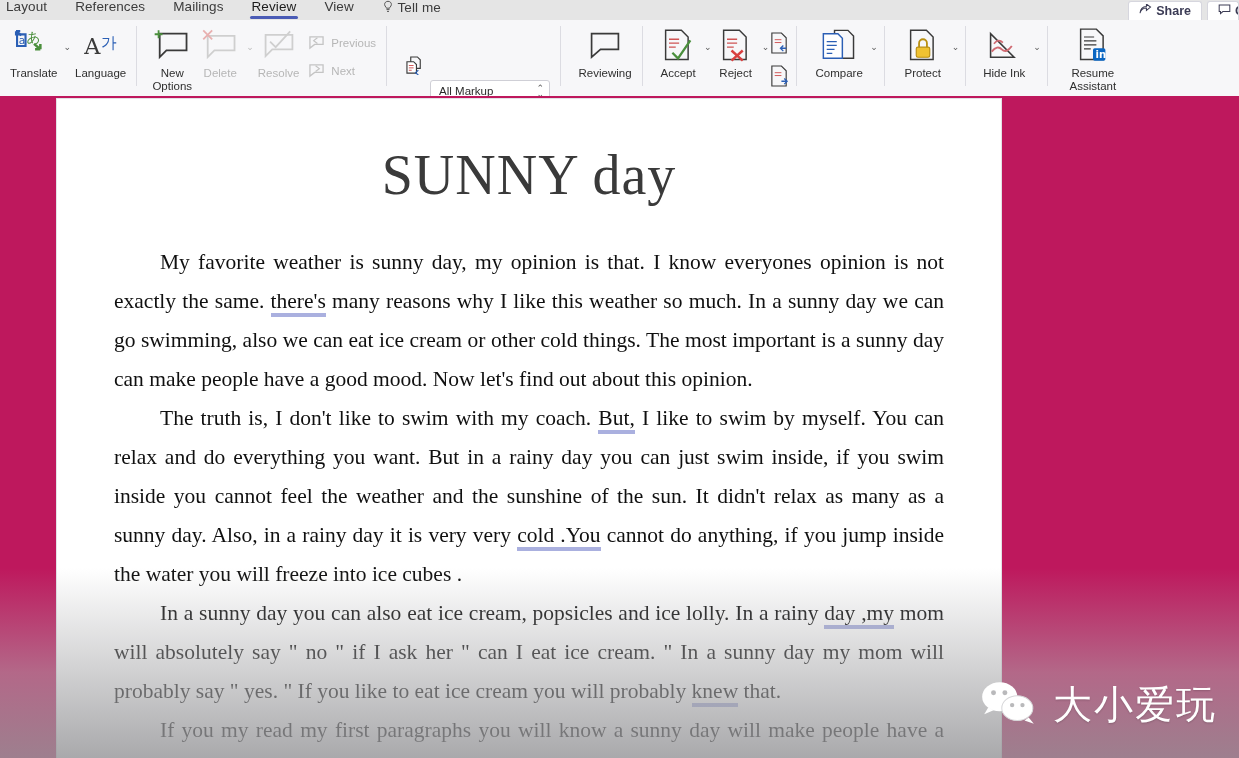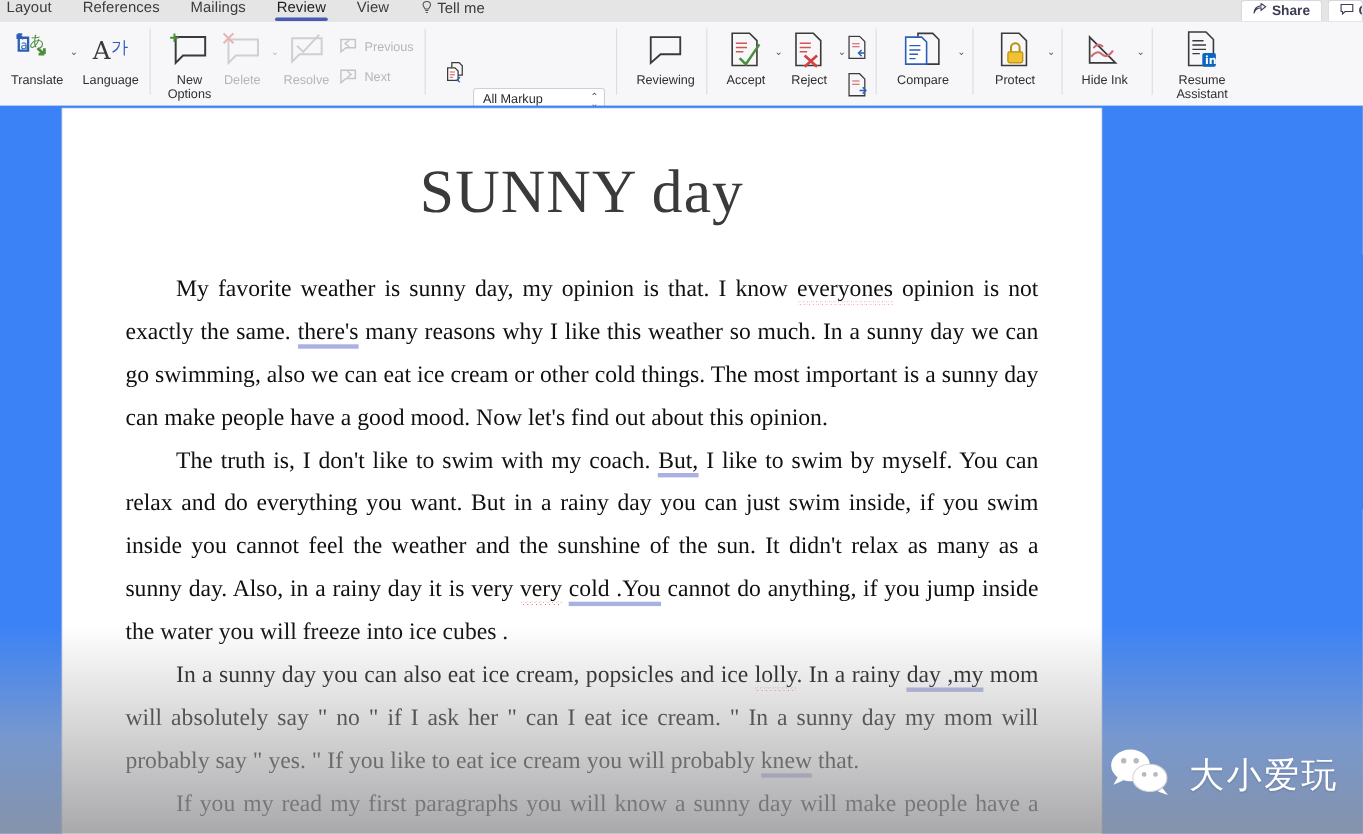--- a/index.html
+++ b/index.html
@@ -24,21 +24,21 @@
   }
   .tab.first{ padding-left:6px; }
   .tab.active{ font-weight:normal; color:#1c1c1c;text-align:right; }
   .tab.active::after{
     content:""; position:absolute; left:12px; right:12px; bottom:1px; height:3px;
     background:#4a5bb5; border-radius:2px;
   }
   .tellme-icon{ display:inline-block; width:12px; height:14px; vertical-align:-2px; }
 
   .share-wrap{
-    position:absolute; right:0; top:0; height:20px; display:flex; align-items:flex-start;
+    position:absolute; right:0; top:0; height:20px; display:flex; align-items:center;
   }
   .share-btn, .comments-btn{
     border:1px solid #d6d6de; border-bottom:none; background:#fff;
     height:19px; display:flex; align-items:center; gap:4px;
     padding:0 10px; font-size:12.5px; color:#3c3c55; font-weight:bold;
     border-radius:3px 3px 0 0;
     white-space:nowrap; overflow:hidden;
   }
   .comments-btn{ margin-left:5px; max-width:32px; }
 
@@ -88,21 +88,21 @@
     border:1px solid #cfcfd6; background:#fff; border-radius:3px; height:21px;
     display:flex; align-items:center; justify-content:space-between;
     padding:0 5px 0 8px; width:120px; font-size:11.5px; color:#2a2a2a;margin-top:46px;
   }
   .spin{ display:flex; flex-direction:column; line-height:6px; font-size:9px; color:#555; }
   .mo-label{ font-size:12px; color:#2a2a2a; }
 
   
   .docarea{
     position:absolute; left:0; top:96px; width:1239px; height:662px;
-    background:#3b82f6;
+    background:#be185d;
   }
   .page{
     position:absolute; left:57px; top:3px; width:944px; height:659px;
     background:#fff; box-shadow:0 0 0 1px #e2e2e6;
     overflow:hidden;
   }
   .doc-title{
     text-align:center;
     font-family:"Liberation Serif", serif;
     font-size:56px; color:#3a3a3a; letter-spacing:1px;
@@ -136,21 +136,21 @@
   }
 
   
   .watermark{
     position:absolute; right:22px; bottom:26px;
     display:flex; align-items:center; gap:14px;
     pointer-events:none;
   }
   .wm-text{
     font-family:"DejaVu Sans", sans-serif;
-    font-size:32px; color:#ffffff; letter-spacing:2px;
+    font-size:39px; color:#ffffff; letter-spacing:2px;
     text-shadow:0 1px 2px rgba(0,0,0,.18);
   }
 </style>
 </head>
 <body>
 
 <div class="tabstrip">
   <div class="tab first"><span>Layout</span></div>
   <div class="tab"><span>References</span></div>
   <div class="tab"><span>Mailings</span></div>

